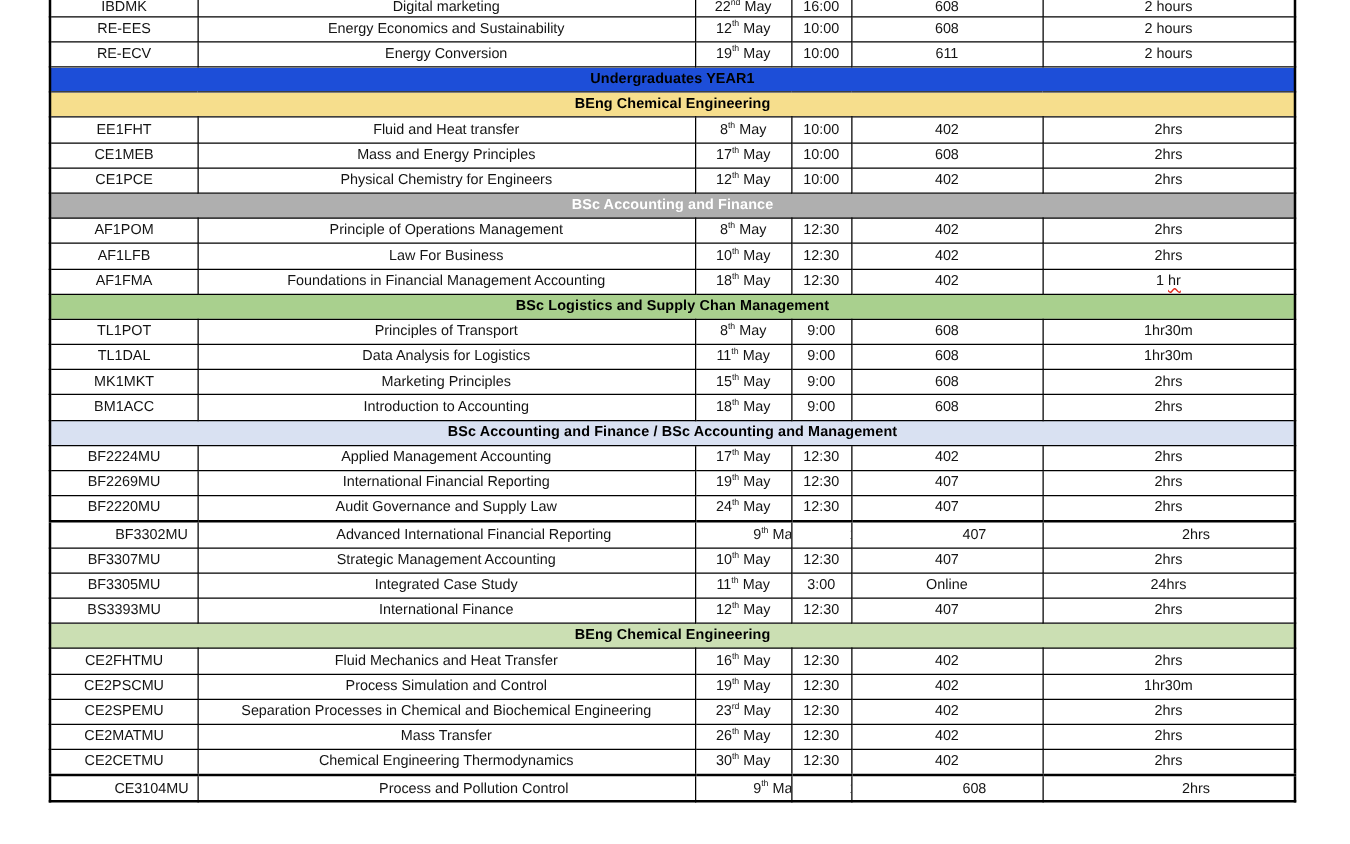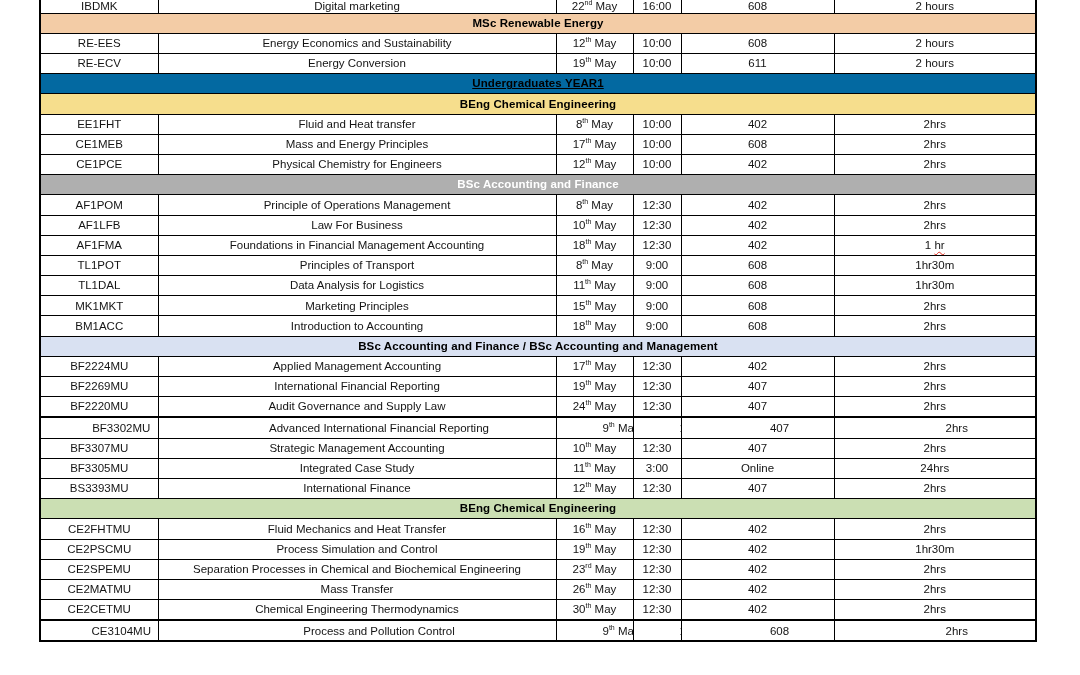--- a/index.html
+++ b/index.html
@@ -78,41 +78,38 @@
     </colgroup>
     <tbody>
         <tr class="data-row partial-top">
           <td>IBDMK</td>
           <td>Digital marketing</td>
           <td>22<sup>nd</sup> May</td>
           <td>16:00</td>
           <td>608</td>
           <td>2 hours</td>
         </tr>
-        <tr class="section-row">
-          <td colspan="6" style="background-color: rgb(243, 204, 166); color: rgb(0, 0, 0);">MSc Renewable Energy</td>
-        </tr>
         <tr class="data-row">
           <td>RE-EES</td>
           <td>Energy Economics and Sustainability</td>
           <td>12<sup>th</sup> May</td>
           <td>10:00</td>
           <td>608</td>
           <td>2 hours</td>
         </tr>
         <tr class="data-row">
           <td>RE-ECV</td>
           <td>Energy Conversion</td>
           <td>19<sup>th</sup> May</td>
           <td>10:00</td>
           <td>611</td>
           <td>2 hours</td>
         </tr>
         <tr class="section-row">
-          <td colspan="6" style="background-color: #0369a1; color: rgb(0, 0, 0); text-decoration: underline;">Undergraduates YEAR1</td>
+          <td colspan="6" style="background-color: #1d4ed8; color: rgb(0, 0, 0);">Undergraduates YEAR1</td>
         </tr>
         <tr class="section-row">
           <td colspan="6" style="background-color: rgb(246, 222, 141); color: rgb(0, 0, 0);">BEng Chemical Engineering</td>
         </tr>
         <tr class="data-row">
           <td>EE1FHT</td>
           <td>Fluid and Heat transfer</td>
           <td>8<sup>th</sup> May</td>
           <td>10:00</td>
           <td>402</td>
@@ -153,20 +150,23 @@
           <td>402</td>
           <td>2hrs</td>
         </tr>
         <tr class="data-row">
           <td>AF1FMA</td>
           <td>Foundations in Financial Management Accounting</td>
           <td>18<sup>th</sup> May</td>
           <td>12:30</td>
           <td>402</td>
           <td>1 <span class="squiggle">hr</span></td>
+        </tr>
+        <tr class="section-row">
+          <td colspan="6" style="background-color: rgb(169, 208, 142); color: rgb(0, 0, 0);">BSc Logistics and Supply Chan Management</td>
         </tr>
         <tr class="data-row">
           <td>TL1POT</td>
           <td>Principles of Transport</td>
           <td>8<sup>th</sup> May</td>
           <td>9:00</td>
           <td>608</td>
           <td>1hr30m</td>
         </tr>
         <tr class="data-row">

